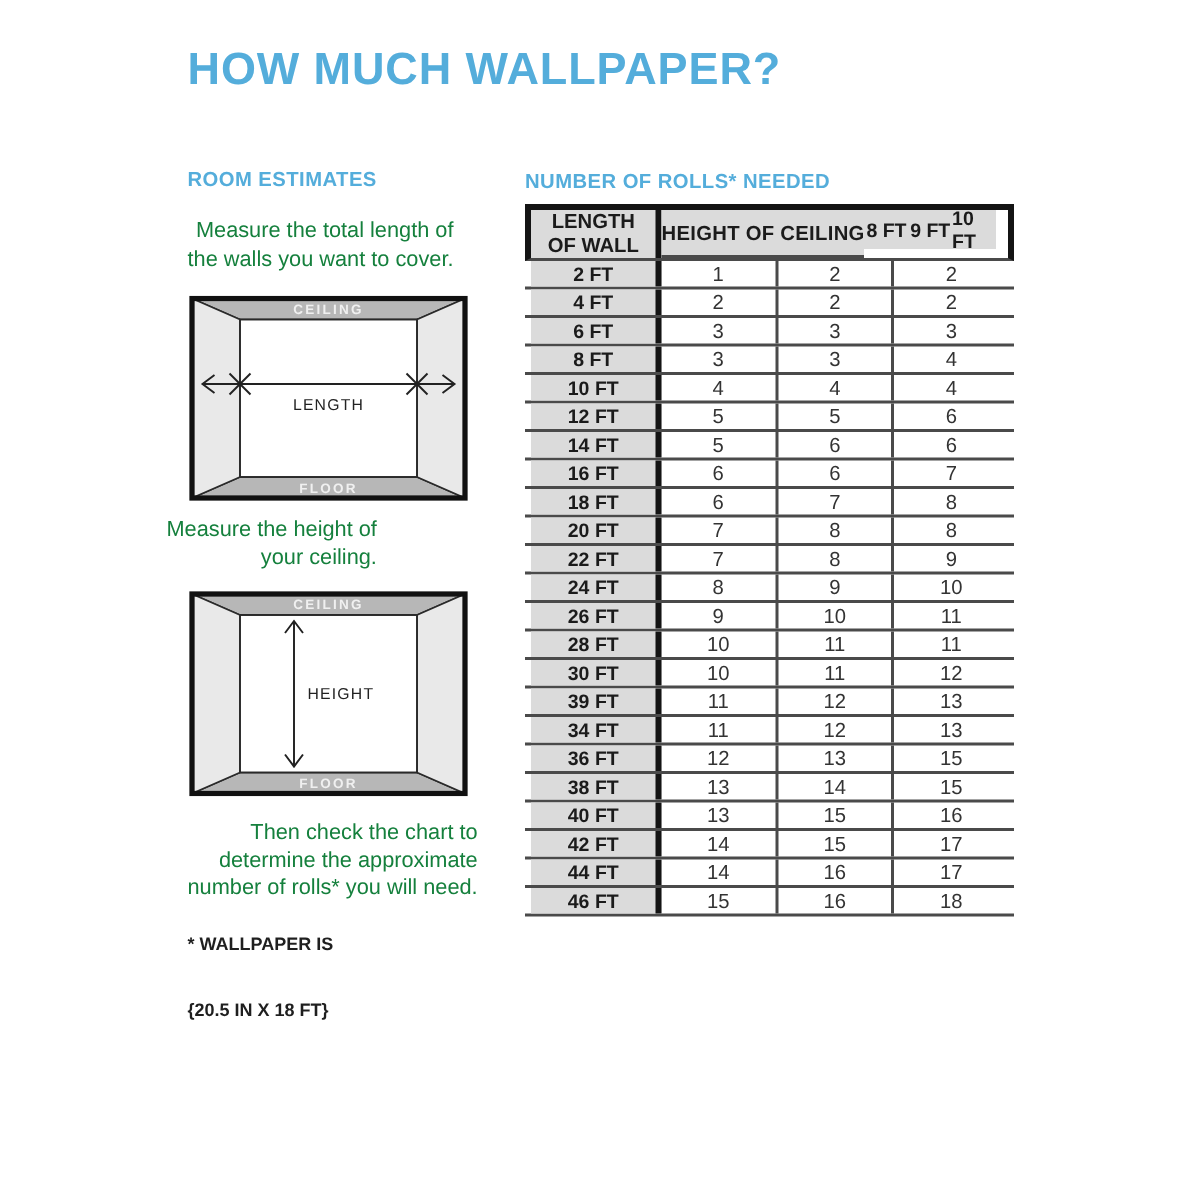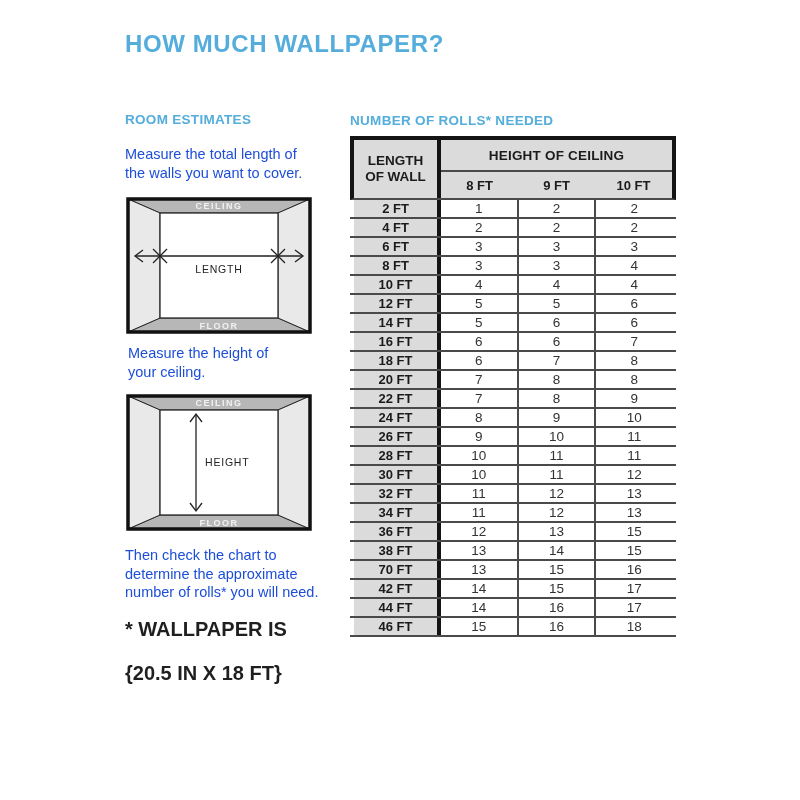--- a/index.html
+++ b/index.html
@@ -4,37 +4,37 @@
 <style>
   html, body { margin:0; padding:0; }
   body {
     width:800px; height:800px; background:#ffffff; position:relative;
     font-family:"Liberation Sans", sans-serif; color:#2e2e2e; overflow:hidden;
   }
   .abs { position:absolute; }
 
   
   #main-title {
-    left:125px; top:30px; font-size:24px; font-weight:bold;
+    left:125px; top:30px; font-size:30px; font-weight:bold;
     color:#54addb; letter-spacing:0.6px;
   }
   .section-heading {
     font-size:13.5px; font-weight:bold; color:#54addb; letter-spacing:0.3px;
   }
   #room-estimates-heading { left:125px; top:112px; }
   #table-title { left:350px; top:113px; width:326px; text-align:left; }
 
   
   .body-text {
-    font-size:14.5px; line-height:18.5px; color:#1d4ed8; white-space:pre-line;
+    font-size:14.5px; line-height:18.5px; color:#15803d; white-space:pre-line;text-align:right;
   }
   #step1 { left:125px; top:145px; }
-  #step2 { left:128px; top:344px; }
+  #step2 { left:111px; top:344px; }
   #step3 { left:125px; top:546px; }
-  .note-text { font-size:20px; font-weight:bold; line-height:21px; color:#1f1f1f; }
+  .note-text { font-size:12px; font-weight:bold; line-height:21px; color:#1f1f1f; }
   #footnote { left:125px; top:619px; }
   #footnote .indent { padding-left:9px; }
   #roll-info { left:125px; top:663px; }
 
   
   #diagram-length { left:126px; top:197px; }
   #diagram-height { left:126px; top:394px; }
   svg text { font-family:"Liberation Sans", sans-serif; }
   .band-label { font-size:9px; font-weight:bold; fill:#f0f0f0; letter-spacing:1.5px; }
   .dim-label  { font-size:10.5px; fill:#222; letter-spacing:0.8px; }
@@ -45,21 +45,21 @@
     display:flex; width:326px; box-sizing:border-box;
     border-top:4px solid #141414; border-left:4px solid #141414;
     border-right:4px solid #141414; border-bottom:2px solid #4a4a4a;
   }
   .th-label {
     width:87px; box-sizing:border-box; background:#dbdbdb;
     border-right:4px solid #141414;
     display:flex; align-items:center; justify-content:center; text-align:center;
     font-weight:bold; font-size:13.5px; line-height:16px; white-space:pre-line; color:#1b1b1b;
   }
-  .th-right { flex:1; display:flex; flex-direction:column; }
+  .th-right { flex:1; display:flex; flex-direction:row; }
   .th-group {
     height:32px; box-sizing:border-box; border-bottom:2px solid #4a4a4a;
     background:#dbdbdb; display:flex; align-items:center; justify-content:center;
     font-weight:bold; font-size:13.5px; letter-spacing:0.2px; color:#1b1b1b;
   }
   .th-sub { height:26px; background:#dbdbdb; display:flex; }
   .th-sub-cell {
     flex:1; display:flex; align-items:center; justify-content:center;
     font-weight:bold; font-size:13px; color:#1b1b1b;
   }
@@ -242,21 +242,21 @@
         <div class="value-cell vline">11</div>
         <div class="value-cell vline">11</div>
       </div>
       <div class="t-row">
         <div class="label-cell">30 FT</div>
         <div class="value-cell">10</div>
         <div class="value-cell vline">11</div>
         <div class="value-cell vline">12</div>
       </div>
       <div class="t-row">
-        <div class="label-cell">32 FT</div>
+        <div class="label-cell">39 FT</div>
         <div class="value-cell">11</div>
         <div class="value-cell vline">12</div>
         <div class="value-cell vline">13</div>
       </div>
       <div class="t-row">
         <div class="label-cell">34 FT</div>
         <div class="value-cell">11</div>
         <div class="value-cell vline">12</div>
         <div class="value-cell vline">13</div>
       </div>
@@ -266,21 +266,21 @@
         <div class="value-cell vline">13</div>
         <div class="value-cell vline">15</div>
       </div>
       <div class="t-row">
         <div class="label-cell">38 FT</div>
         <div class="value-cell">13</div>
         <div class="value-cell vline">14</div>
         <div class="value-cell vline">15</div>
       </div>
       <div class="t-row">
-        <div class="label-cell">70 FT</div>
+        <div class="label-cell">40 FT</div>
         <div class="value-cell">13</div>
         <div class="value-cell vline">15</div>
         <div class="value-cell vline">16</div>
       </div>
       <div class="t-row">
         <div class="label-cell">42 FT</div>
         <div class="value-cell">14</div>
         <div class="value-cell vline">15</div>
         <div class="value-cell vline">17</div>
       </div>

